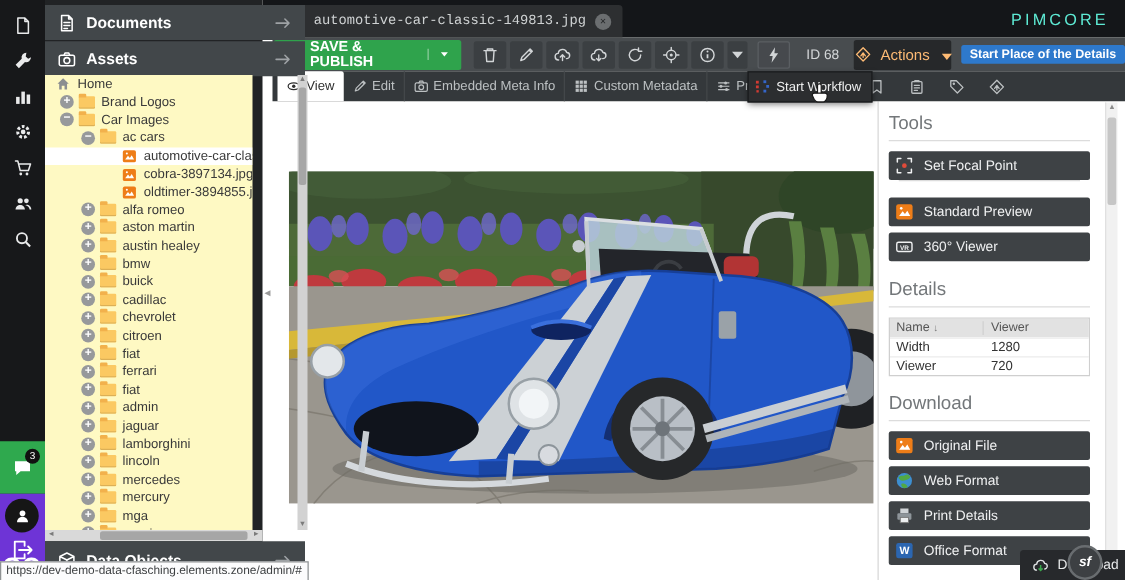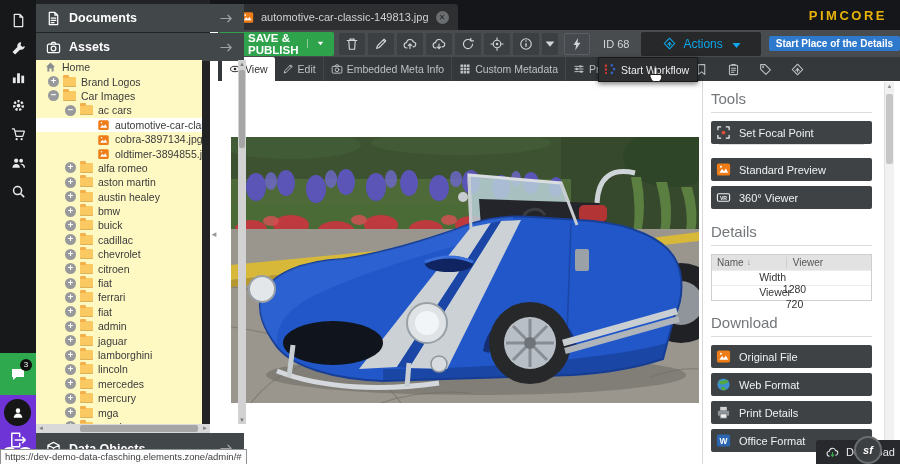--- a/index.html
+++ b/index.html
@@ -41,37 +41,37 @@
   .vscroll{position:absolute;left:202px;top:60px;width:8px;height:364px;background:#d2d2d2;}
   .vscroll .thumb{position:absolute;left:1px;top:10px;width:6px;height:78px;background:#a6a6a6;border-radius:2px;}
   .vscroll .sa{position:absolute;left:0;width:8px;font-size:6px;color:#7b7b7b;text-align:center;}
   .hscroll{position:absolute;left:0px;top:424px;width:174px;height:9px;background:#d9d9d9;}
   .hscroll .thumb{position:absolute;left:44px;top:1px;width:118px;height:7px;background:#a6a6a6;border-radius:2px;}
   .hscroll .sa{position:absolute;top:0;font-size:6px;color:#7b7b7b;line-height:9px;}
   .dataobjects{top:433px;height:31px;}
 
   
   .topstrip{position:absolute;left:210px;right:0;top:0;height:30px;background:#141619;z-index:3;}
-  .doc-tab{position:absolute;left:22px;top:4px;height:26px;background:#2d2f31;border-radius:3px 3px 0 0;display:flex;align-items:center;gap:7px;padding:0 9px;color:#cfd2d3;font-size:11px;}
+  .doc-tab{position:absolute;left:12px;top:4px;height:26px;background:#2d2f31;border-radius:3px 3px 0 0;display:flex;align-items:center;gap:7px;padding:0 9px;color:#cfd2d3;font-size:11px;font-family:Liberation Mono, monospace;}
   .doc-tab svg{width:13px;height:13px;}
   .tab-close{width:13px;height:13px;border-radius:50%;background:#6b6e70;color:#26282a;font-size:8px;line-height:13px;text-align:center;font-weight:bold;}
-  .pimcore-logo{position:absolute;right:13px;top:8px;color:#eab308;font-size:13px;font-weight:bold;letter-spacing:2.5px;}
+  .pimcore-logo{position:absolute;right:13px;top:8px;color:#5eead4;font-size:13px;font-weight:normal;letter-spacing:2.5px;}
 
   
   .toolbar{position:absolute;left:218px;right:0;top:30px;height:27px;background:#484c4f;display:flex;align-items:center;z-index:3;}
   .save-btn{height:24px;background:#2fa34c;border-radius:2px;display:flex;align-items:center;color:#fff;font-size:11.5px;font-weight:bold;padding:0 9px;margin-left:1px;}
   .save-btn svg{width:13px;height:13px;margin-right:7px;}
   .save-caret{border-left:1px solid rgba(255,255,255,.45);margin-left:9px;padding-left:8px;display:flex;align-items:center;}
   .save-caret svg{width:9px;height:9px;margin:0;}
   .tbtn{width:26px;height:22px;background:#3b3f42;border-radius:2px;display:flex;align-items:center;justify-content:center;color:#d2d5d7;margin-right:3px;flex:none;}
   .tbtn svg{width:14px;height:14px;}
   .tbtn.narrow{width:16px;}
   .tbtn.boxed{background:#46494d;border:1px solid #5b5f63;box-sizing:border-box;}
   .id-label{color:#d3d6d8;font-size:11px;margin:0 12px 0 10px;white-space:nowrap;}
-  .actions-btn{height:24px;background:#26282a;border-radius:2px;display:flex;align-items:center;gap:7px;color:#0ea5e9;font-size:12px;padding:0 22px;}
+  .actions-btn{height:24px;background:#26282a;border-radius:2px;display:flex;align-items:center;gap:7px;color:#fdba74;font-size:12px;padding:0 1px;}
   .actions-btn svg{width:13px;height:13px;}
   .actions-btn .car{width:9px;height:9px;}
   .wf-badge{height:15px;background:#2e79cc;border-radius:2px;color:#fff;font-size:10px;font-weight:bold;line-height:15px;padding:0 7px;margin-left:8px;white-space:nowrap;}
 
   
   .tabrow{position:absolute;left:218px;right:0;top:57px;height:24px;background:#34383b;display:flex;align-items:flex-end;padding-left:4px;z-index:3;}
   .tab{display:flex;align-items:center;gap:4px;padding:0 7px;font-size:10.5px;color:#bcc0c2;border-right:1px solid #43474a;height:24px;white-space:nowrap;}
   .tab svg{width:12px;height:12px;}
   .tab.active{background:#fff;color:#2f2f2f;border-radius:2px 2px 0 0;border-right:none;}
   .icon-tab{position:absolute;top:0;width:22px;height:24px;display:flex;align-items:center;justify-content:center;color:#bcc0c2;}
@@ -91,21 +91,21 @@
   .rightpanel{position:absolute;left:702px;top:81px;width:182px;height:383px;background:#fff;overflow:hidden;box-sizing:border-box;padding:0 12px 0 8px;border-left:1px solid #d8d8d8;}
   .phead{font-size:15px;color:#73777a;padding:9px 0 5px;border-bottom:1px solid #dcdcdc;margin-bottom:8px;}
   .pbtn{height:23px;background:#3e4245;border-radius:2px;color:#f0f1f2;font-size:11px;display:flex;align-items:center;gap:8px;padding:0 5px;margin-bottom:5px;}
   .pbtn svg{width:15px;height:15px;flex:none;}
   .pbtn.gap-after{margin-bottom:14px;border-bottom:0;box-shadow:0 9px 0 -8px #dcdcdc;}
   .dtable{margin:2px 0 4px;border:1px solid #cfcfcf;}
   .dthead{display:flex;height:15px;background:#e2e2e2;font-size:10px;color:#555;align-items:center;}
   .dthead .c1{width:47%;border-right:1px solid #cfcfcf;padding-left:5px;box-sizing:border-box;display:flex;align-items:center;gap:3px;}
   .dthead .c2{padding-left:6px;}
   .sortarr{font-size:8px;color:#777;}
-  .dtrow{display:flex;height:14px;font-size:10.5px;color:#333;border-top:1px solid #ececec;align-items:center;background:#fff;flex-direction:column;}
+  .dtrow{display:flex;height:14px;font-size:10.5px;color:#333;border-top:1px solid #ececec;align-items:center;background:#fff;}
   .dtrow .c1{width:47%;padding-left:5px;box-sizing:border-box;}
   .dtrow .c2{padding-left:6px;}
   .panel-scroll{position:absolute;left:884px;top:82px;width:9px;height:382px;background:#f1f1f1;border-left:1px solid #e0e0e0;z-index:4;}
   .panel-scroll .thumb{position:absolute;left:1px;top:12px;width:7px;height:70px;background:#c6c6c6;border-radius:2px;}
   .panel-scroll .sa{position:absolute;left:0;width:9px;text-align:center;font-size:6px;color:#8a8a8a;}
 
   
   .dl-bar{position:absolute;left:816px;top:440px;width:84px;height:24px;background:#27292c;border-radius:3px 0 0 0;display:flex;align-items:center;gap:6px;padding-left:9px;box-sizing:border-box;color:#e8eaeb;font-size:11px;z-index:6;}
   .dl-bar svg{width:15px;height:13px;}
   .sf-badge{position:absolute;left:854px;top:436px;width:28px;height:28px;border-radius:50%;background:#3d4043;border:2px solid #696d70;box-sizing:border-box;color:#fff;font-size:11px;font-style:italic;font-weight:bold;display:flex;align-items:center;justify-content:center;z-index:7;}

